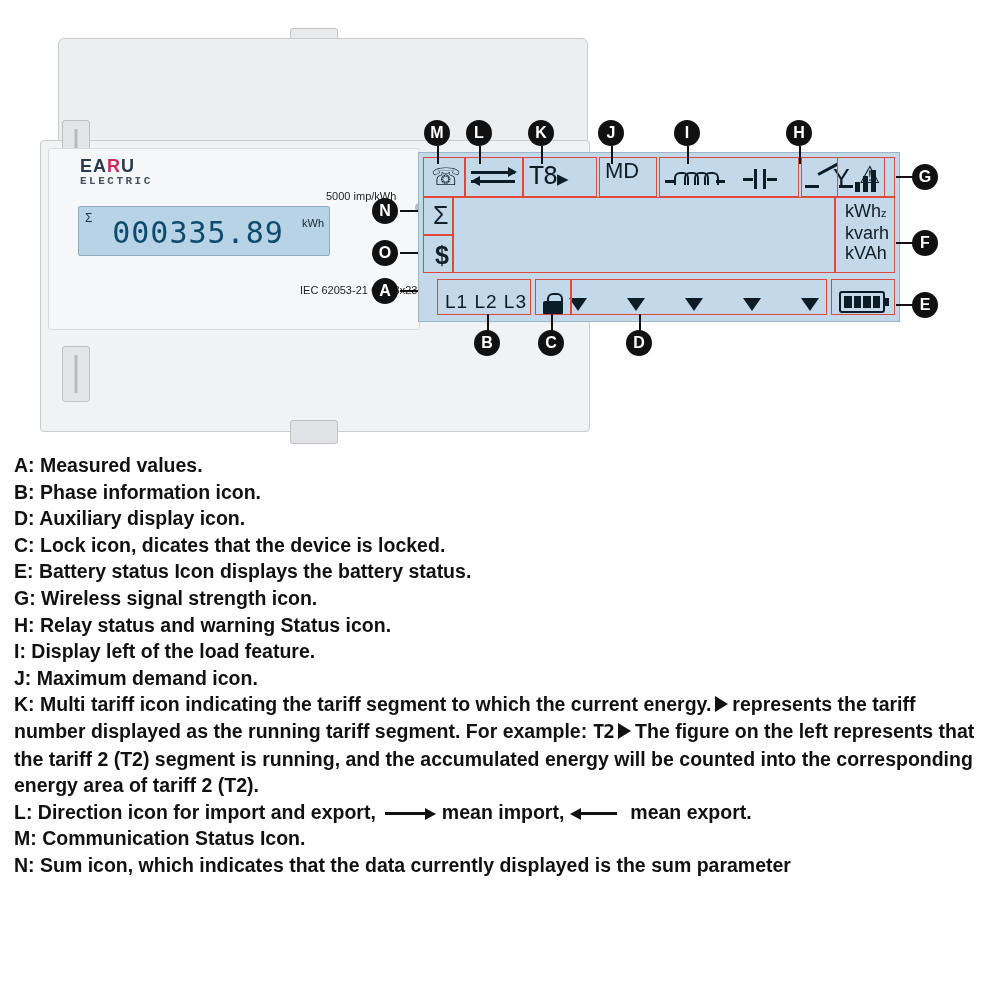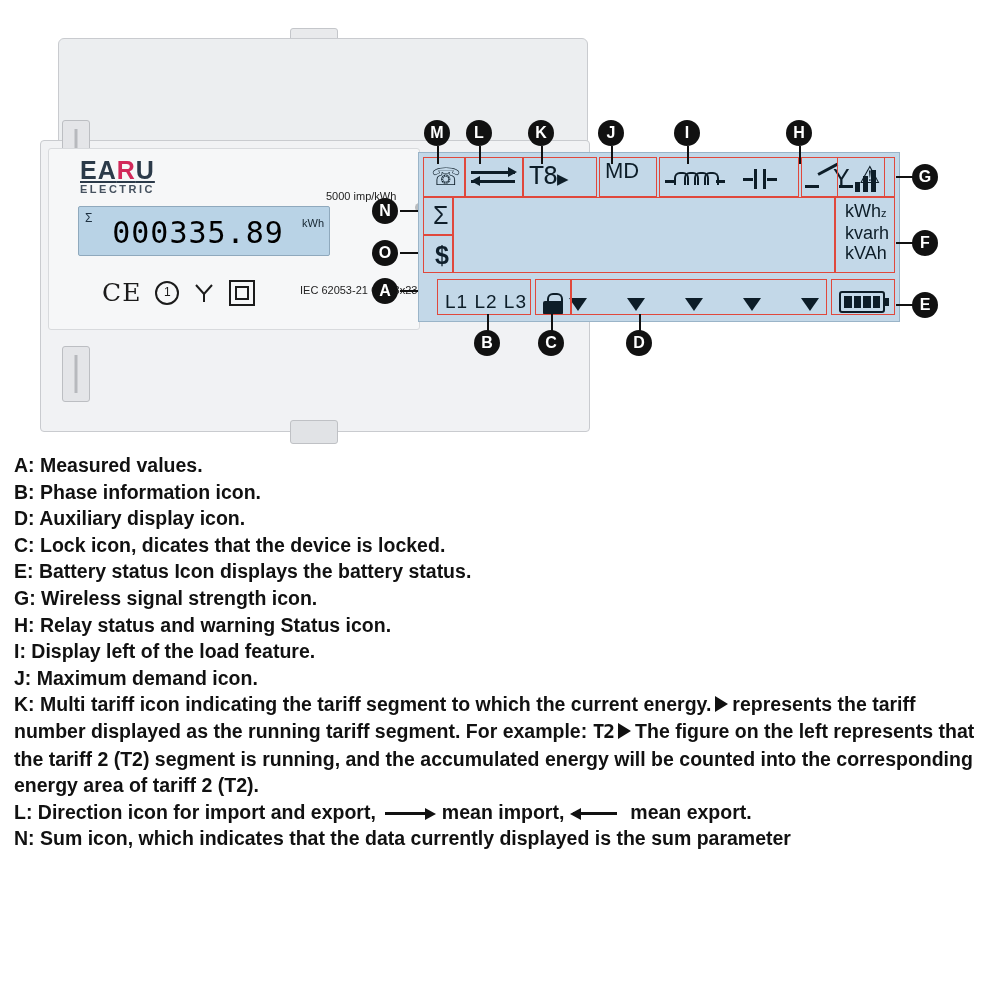--- a/index.html
+++ b/index.html
@@ -85,30 +85,30 @@
     border-radius: 3px;
   }
   .brand {
     position: absolute;
     left: 40px;
     top: 128px;
     font-weight: bold;
     letter-spacing: 1px;
   }
   .brand .earu {
-    font-size: 25px;
+    font-size: 18px;
     color: #2b3a49;
-    text-decoration: underline;
   }
   .brand .earu .r { color: #d2295a; }
   .brand .electric {
     font-size: 11px;
     color: #46525f;
     letter-spacing: 2.5px;
     margin-top: -2px;
+    font-family: Liberation Mono, monospace;
   }
   .dev-lcd {
     position: absolute;
     left: 38px;
     top: 178px;
     width: 250px;
     height: 48px;
     background: #b9d3e6;
     border: 1px solid #8fa9bd;
     border-radius: 2px;
@@ -122,21 +122,21 @@
   }
   .dev-lcd .num {
     position: absolute;
     left: 14px;
     top: 8px;
     width: 210px;
     text-align: center;
     font-family: "DejaVu Sans Mono", monospace;
     font-size: 30px;
     letter-spacing: 1px;
-    color: #000000;
+    color: #0c4a6e;
   }
   .dev-lcd .unit {
     position: absolute;
     right: 5px;
     top: 10px;
     font-size: 11px;
     color: #14242f;
   }
   .imp-label {
     position: absolute;
@@ -460,30 +460,20 @@
 
   <div class="dev-lcd">
     <span class="sig">Σ</span>
     <span class="num">000335.89</span>
     <span class="unit">kWh</span>
   </div>
 
   <div class="imp-label">5000 imp/kWh</div>
   <div class="imp-led"></div>
 
-  <div class="marks">
-    <span class="ce">CE</span>
-    <span class="circ">1</span>
-    <svg width="22" height="22" viewBox="0 0 22 22">
-      <path d="M3 3 L11 12 L19 3 M11 12 L11 20" stroke="#1b1b1b" stroke-width="2" fill="none"></path>
-    </svg>
-    <span class="sq">
-        <i></i>
-      </span>
-  </div>
   <div class="iec">IEC 62053-21  Cl.1  3x230/400V~ 275V</div>
 </div>
 
 <div id="lcd">
 
   <div class="top-icons">
     <span class="ti phone-icon">☏</span>
 
     <span class="ti dir-icon">
       <i class="ar1"></i>
@@ -634,14 +624,15 @@
   <div class="row">H: Relay status and warning Status icon.</div>
   <div class="row">I: Display left of the load feature.</div>
   <div class="row">J: Maximum demand icon.</div>
   <div class="wrap">
     <span>K: Multi tariff icon indicating the tariff segment to which the current energy.</span><i class="tri-inline"></i><span>represents the tariff number displayed as the running tariff segment. For example:</span>
     <span class="mono">T2</span><i class="tri-inline"></i><span>The figure on the left represents that the tariff 2 (T2) segment is running, and the accumulated energy will be counted into the corresponding energy area of tariff 2 (T2).</span>
   </div>
   <div class="row">
     <span>L: Direction icon for import and export,</span><i class="arrow-r"></i><span>mean import,</span><i class="arrow-l"></i><span>mean export.</span>
   </div>
+  <div class="row">M: Communication Status Icon.</div>
   <div class="row">N: Sum icon, which indicates that the data currently displayed is the sum parameter</div>
 </div>
 
 </body></html>

